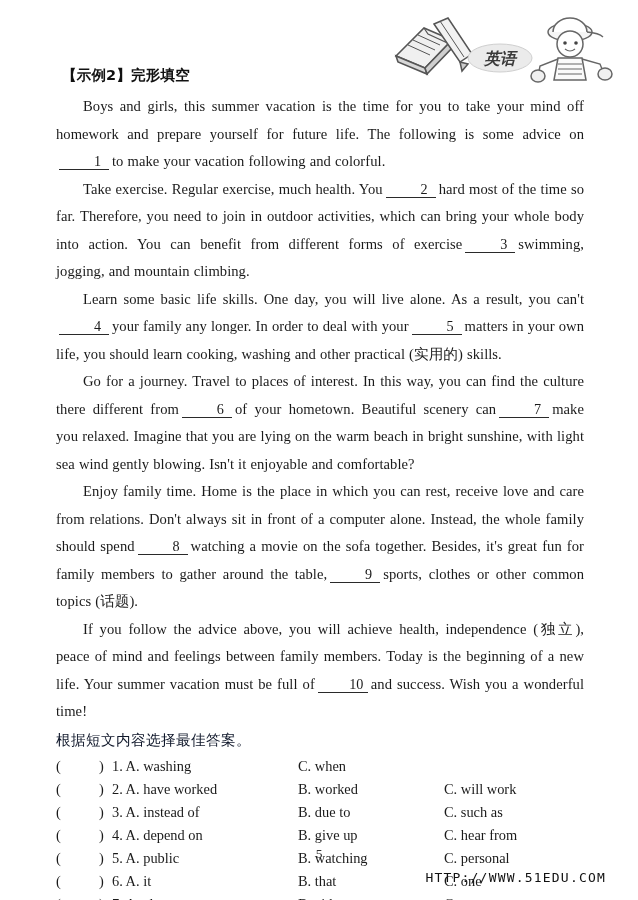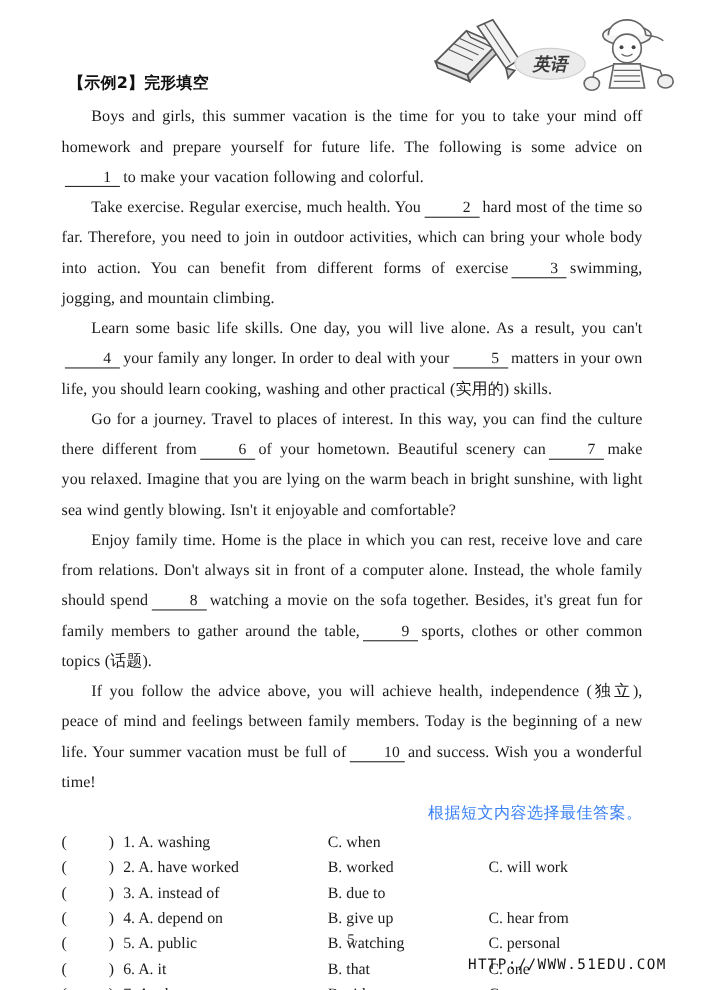--- a/index.html
+++ b/index.html
@@ -65,22 +65,21 @@
     padding: 0 2px;
     font-size: 14.2px;
   }
 
   .instruction {
     font-family: "DejaVu Sans", "Liberation Sans", sans-serif;
     font-size: 14.6px;
     line-height: 24px;
     margin: 2px 0 3px 0;
     letter-spacing: 0.4px;
-    color: #3b82f6;
-    text-align: right;
+    color: #0f172a;
   }
 
   
   .options {
     margin-top: 2px;
   }
   .opt-row {
     display: flex;
     align-items: baseline;
     height: 23px;
@@ -201,20 +200,21 @@
       <span class="opt-brackets">(          )</span>
       <span class="opt-a"><span>2.</span> <span>A. have worked</span></span>
       <span class="opt-b">B. worked</span>
       <span class="opt-c">C. will work</span>
     </div>
 
     <div class="opt-row">
       <span class="opt-brackets">(          )</span>
       <span class="opt-a"><span>3.</span> <span>A. instead of</span></span>
       <span class="opt-b">B. due to</span>
+      <span class="opt-c">C. such as</span>
     </div>
 
     <div class="opt-row">
       <span class="opt-brackets">(          )</span>
       <span class="opt-a"><span>4.</span> <span>A. depend on</span></span>
       <span class="opt-b">B. give up</span>
       <span class="opt-c">C. hear from</span>
     </div>
 
     <div class="opt-row">

